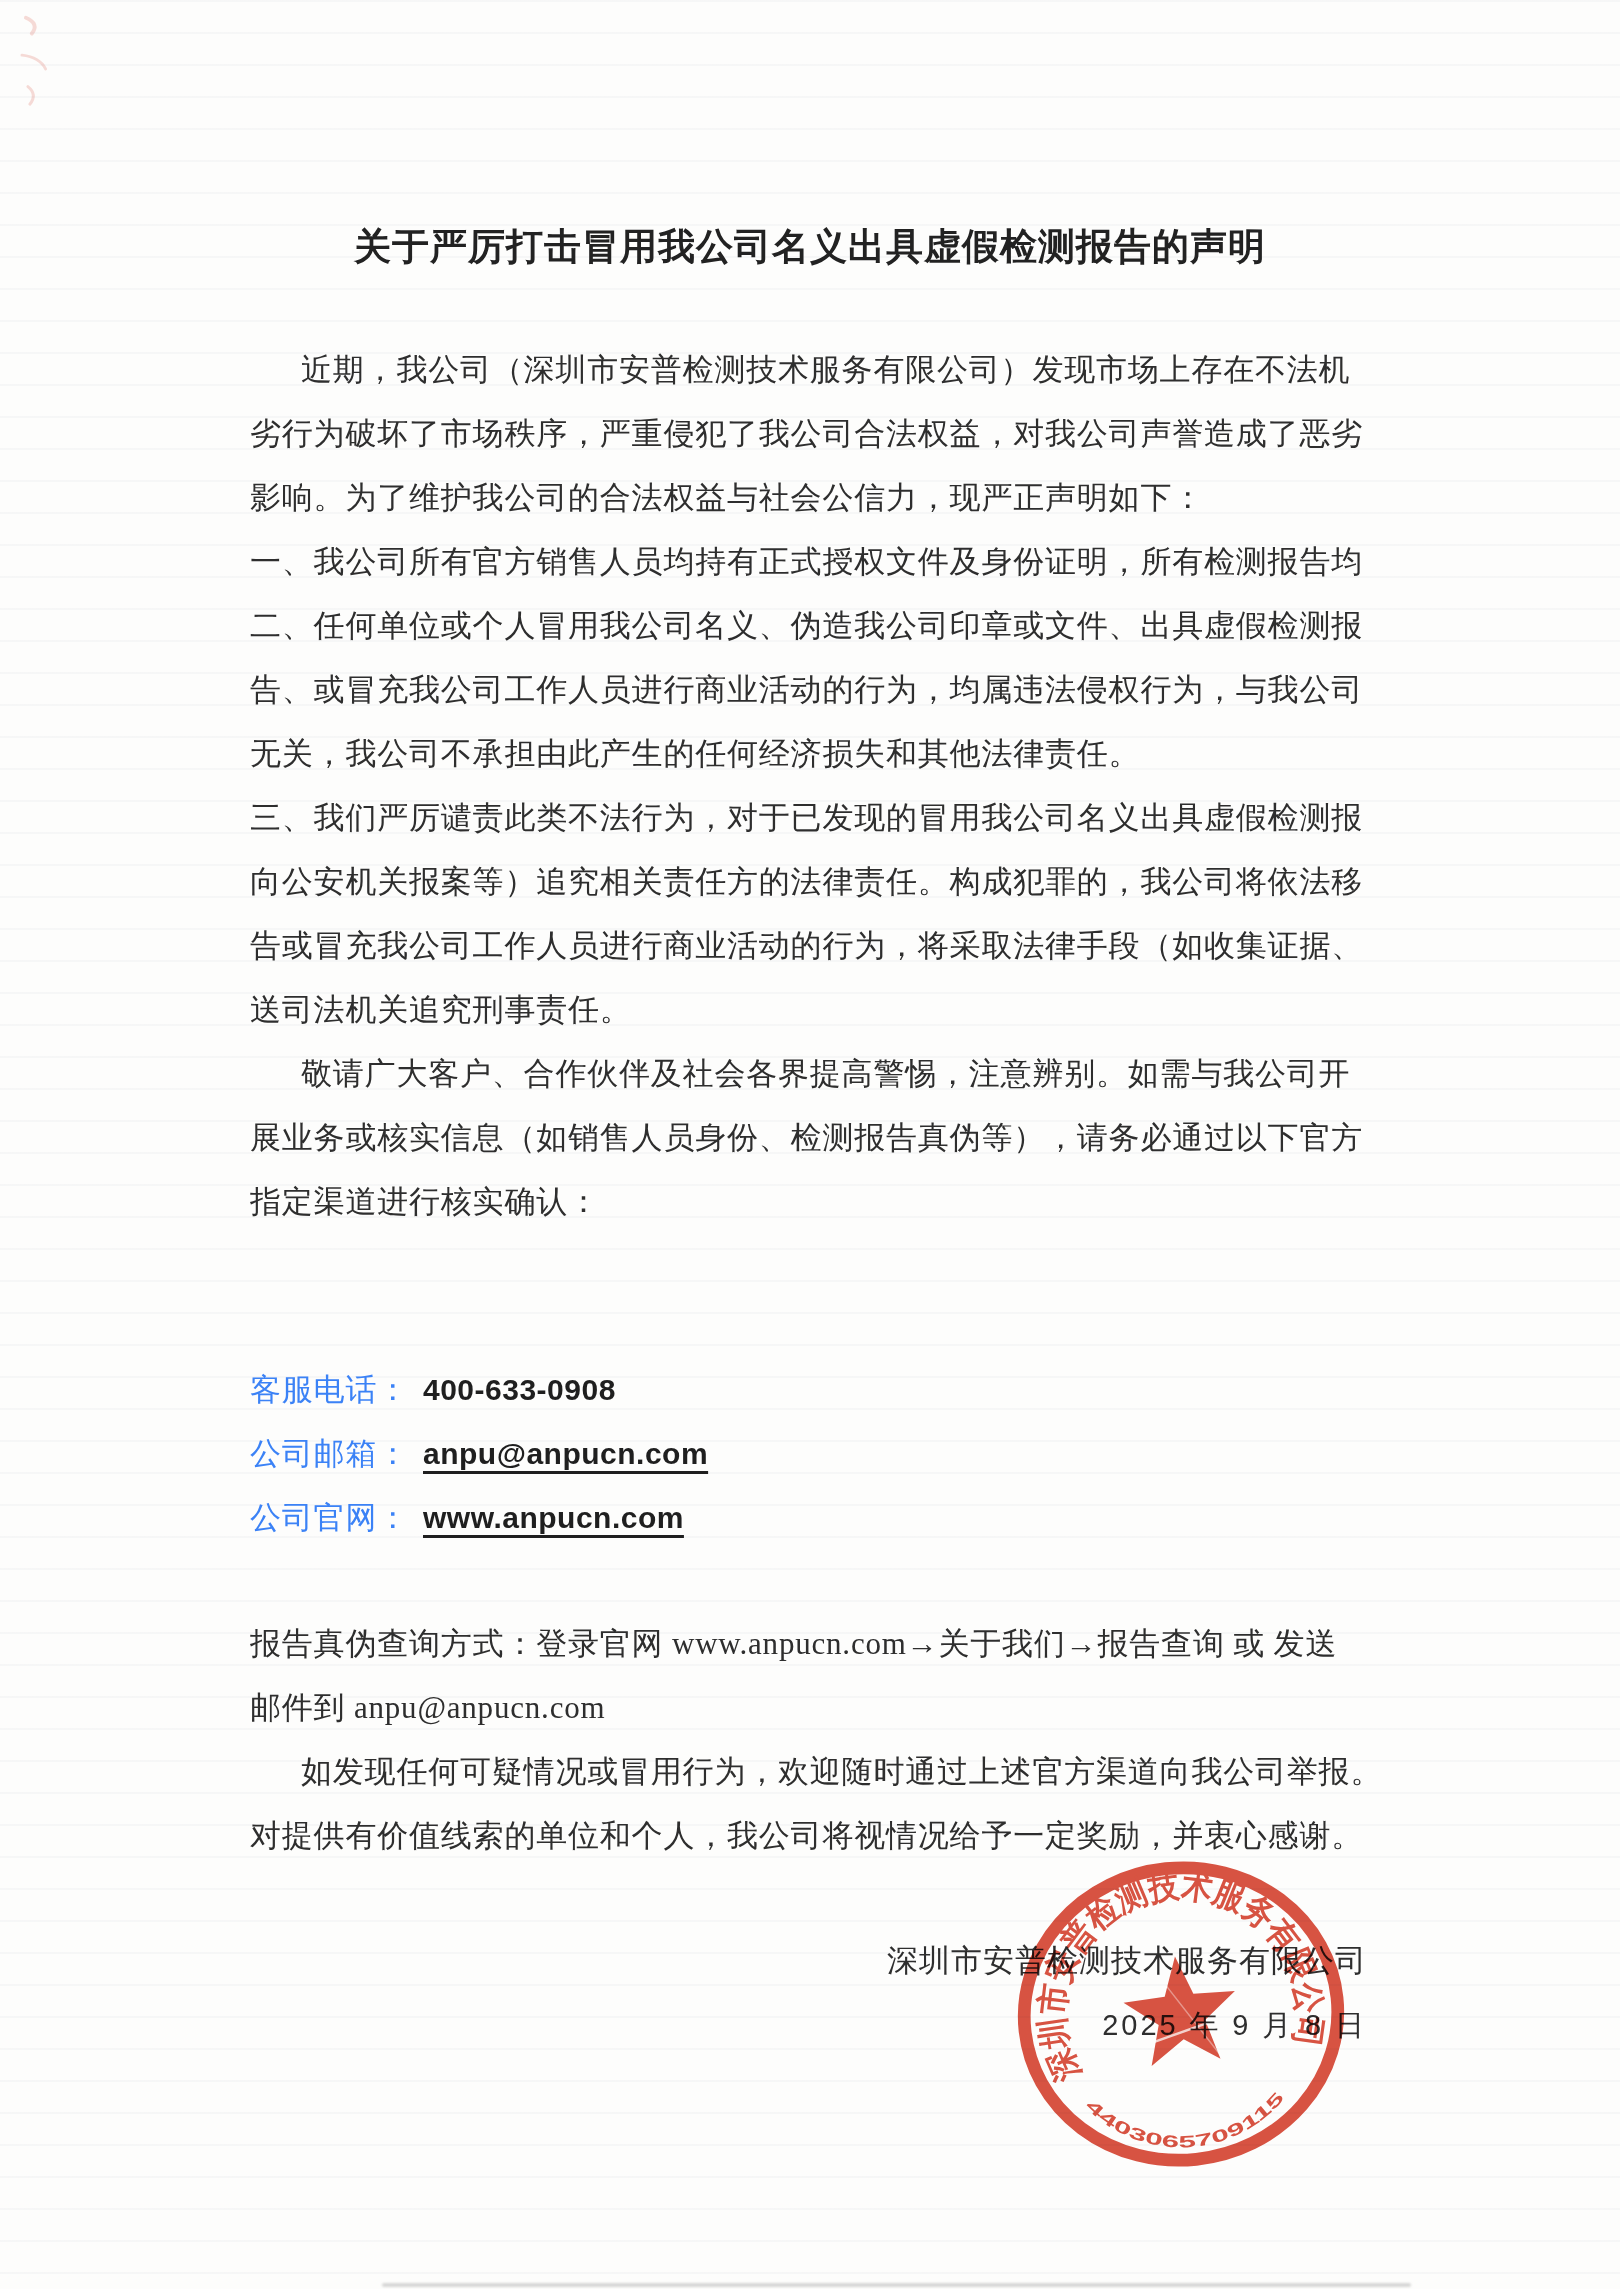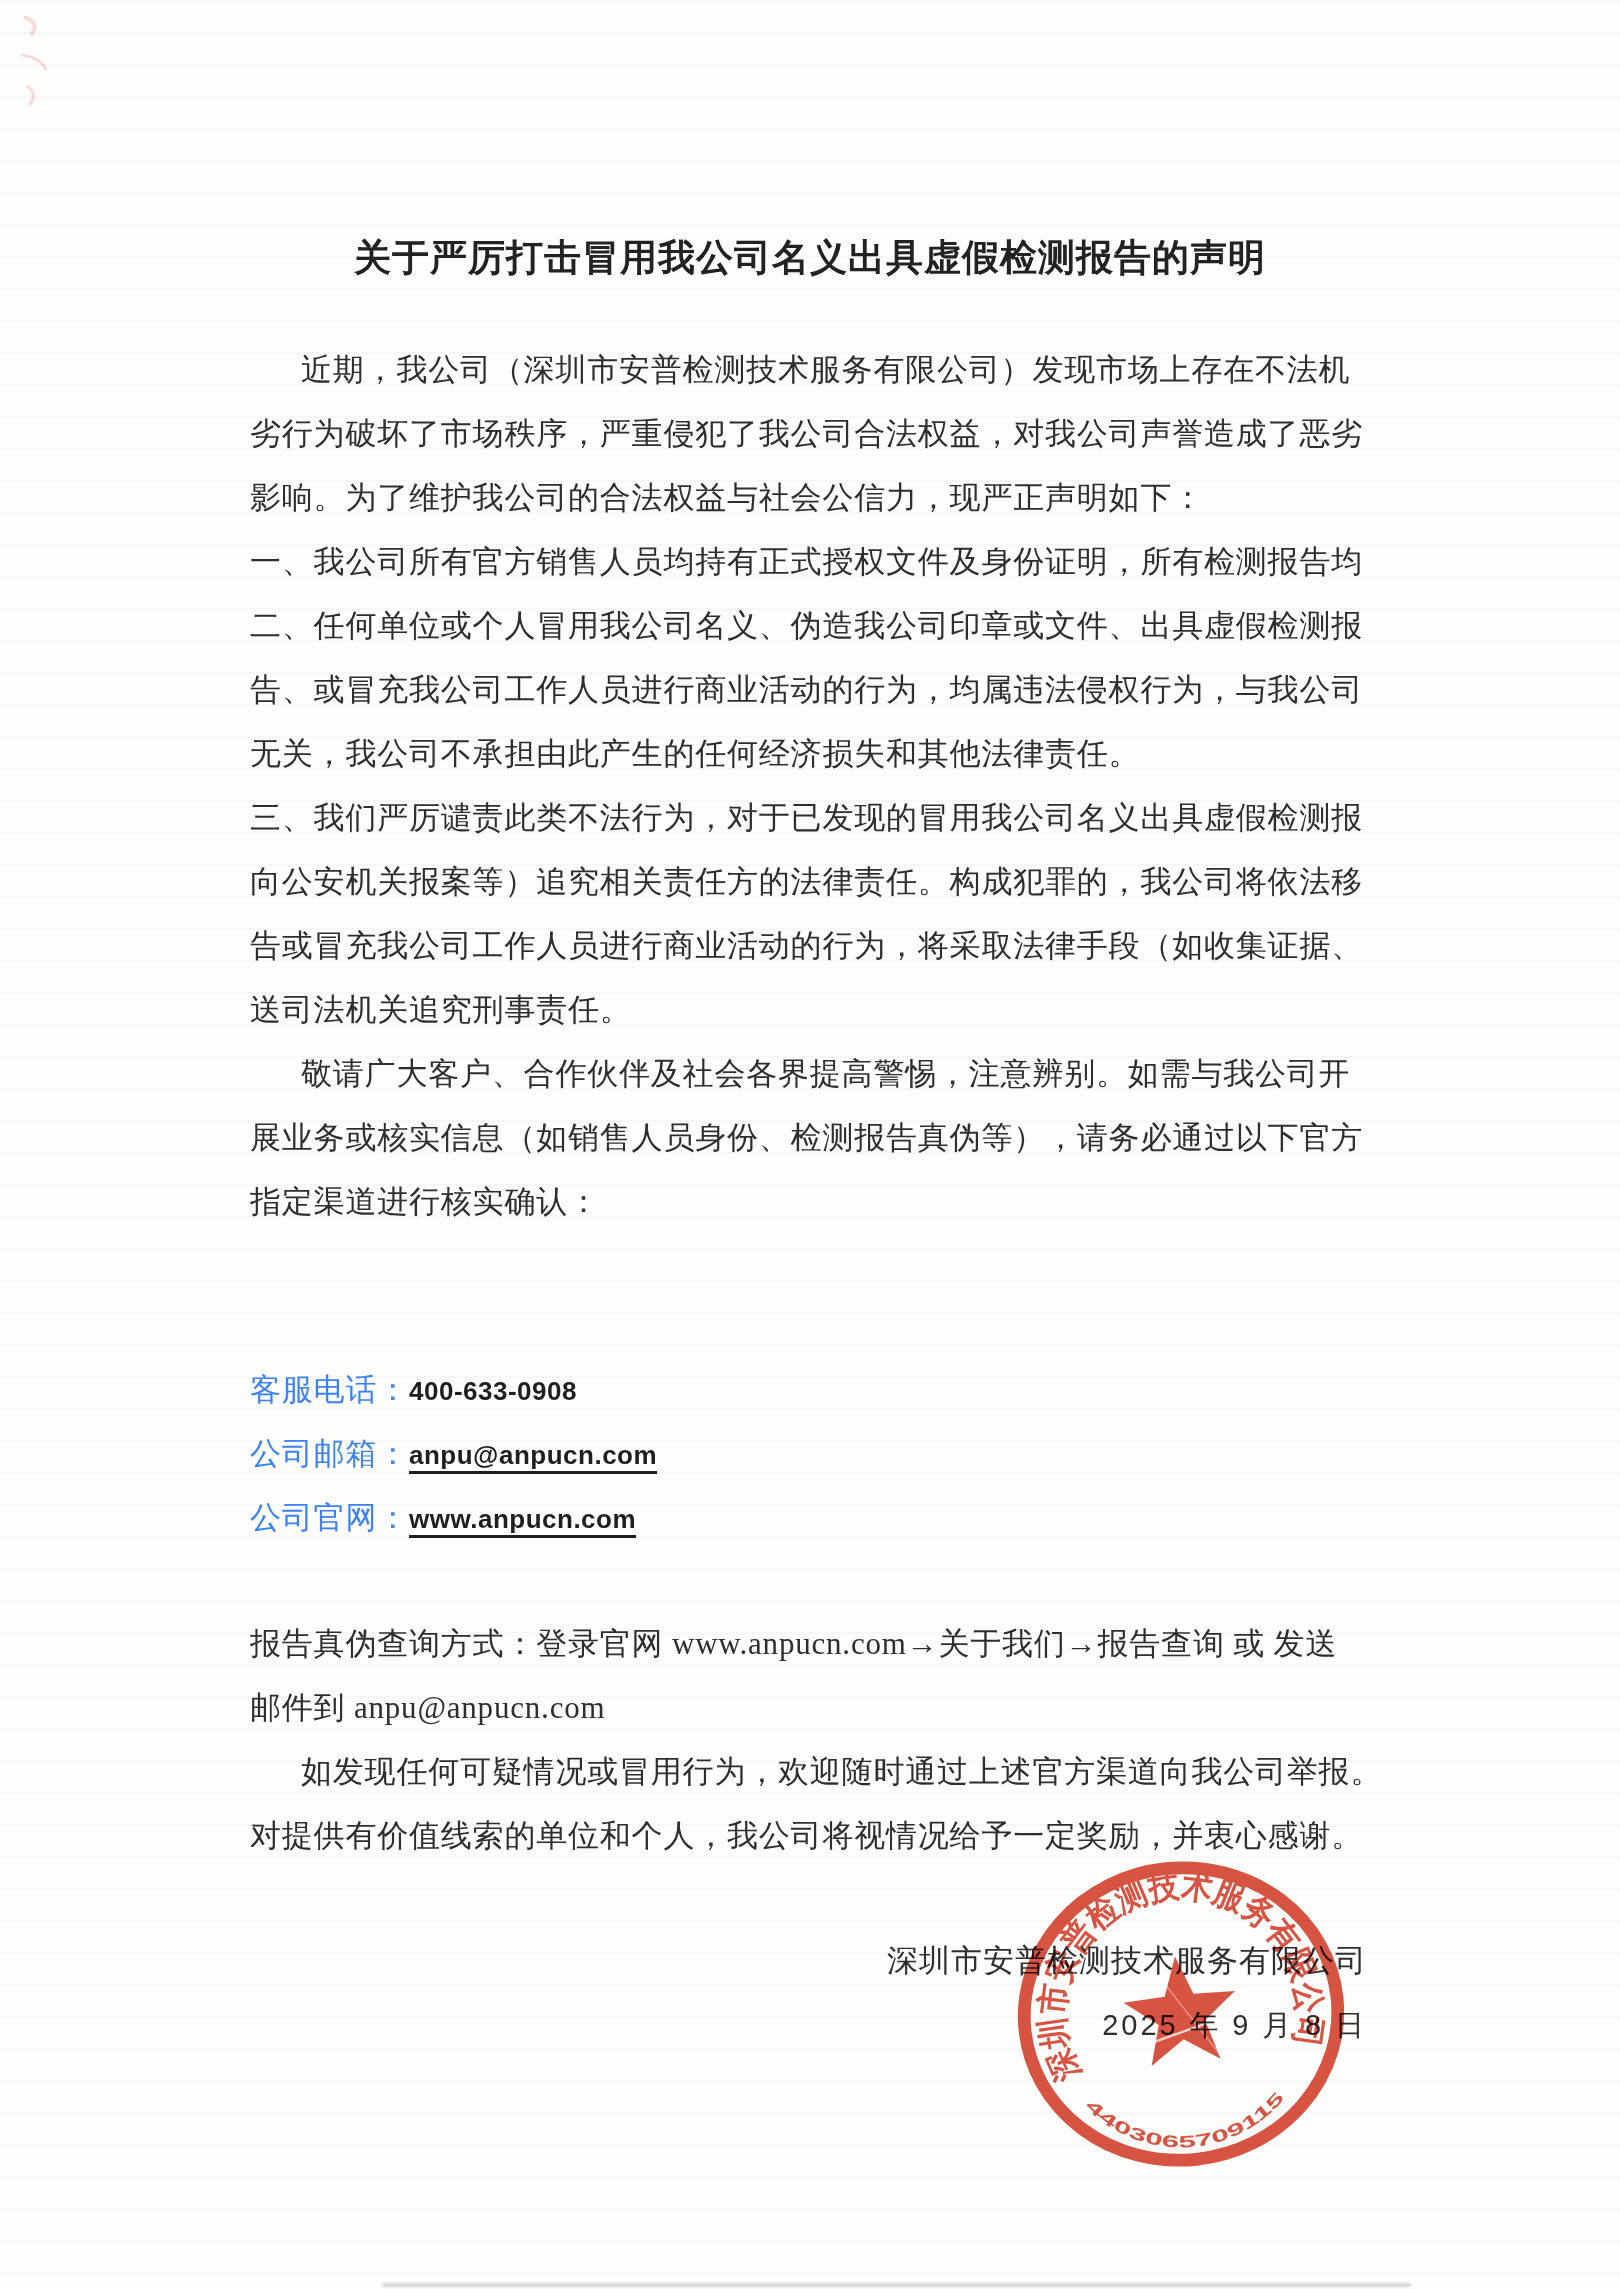--- a/index.html
+++ b/index.html
@@ -9,39 +9,39 @@
     font-family:"Liberation Serif", serif;
   }
   .scan-texture{
     position:absolute;inset:0;pointer-events:none;
     background:repeating-linear-gradient(180deg,
       rgba(185,192,202,0.10) 0px, rgba(185,192,202,0.10) 2px,
       rgba(255,255,255,0) 2px, rgba(255,255,255,0) 32px);
   }
   .title{
     position:absolute;left:0;right:0;top:216px;height:51px;line-height:51px;
-    margin:16px;text-align:center;
+    margin:5px;text-align:center;
     font-family:"Liberation Sans", sans-serif;
     font-size:37px;font-weight:700;letter-spacing:1px;color:#222;
   }
   .textcol{position:absolute;left:250px;width:1137px;}
   .body-block{top:338px;}
   .contacts-block{top:1358px;}
   .query-block{top:1612px;}
   .report-block{top:1740px;}
   .line{
     height:64px;line-height:64px;white-space:nowrap;
     font-size:31px;letter-spacing:0.8px;color:#2e2e2e;
   }
   .indent{padding-left:51px;}
   .clabel{font-size:31px;color:#3b82f6;}
   .cvalue{
     font-family:"Liberation Sans", sans-serif;
-    font-size:26px;font-weight:600;letter-spacing:0.5px;color:#1f1f1f;
-    margin-left:0;
+    font-size:30px;font-weight:600;letter-spacing:0.5px;color:#1f1f1f;
+    margin-left:14px;
   }
   .underlined{
     text-decoration:underline;
     text-underline-offset:6.9px;
     text-decoration-thickness:2.5px;
   }
   .signature{
     position:absolute;right:253px;top:1933px;height:55px;line-height:55px;
     font-size:31px;letter-spacing:1px;color:#2e2e2e;white-space:nowrap;
   }

